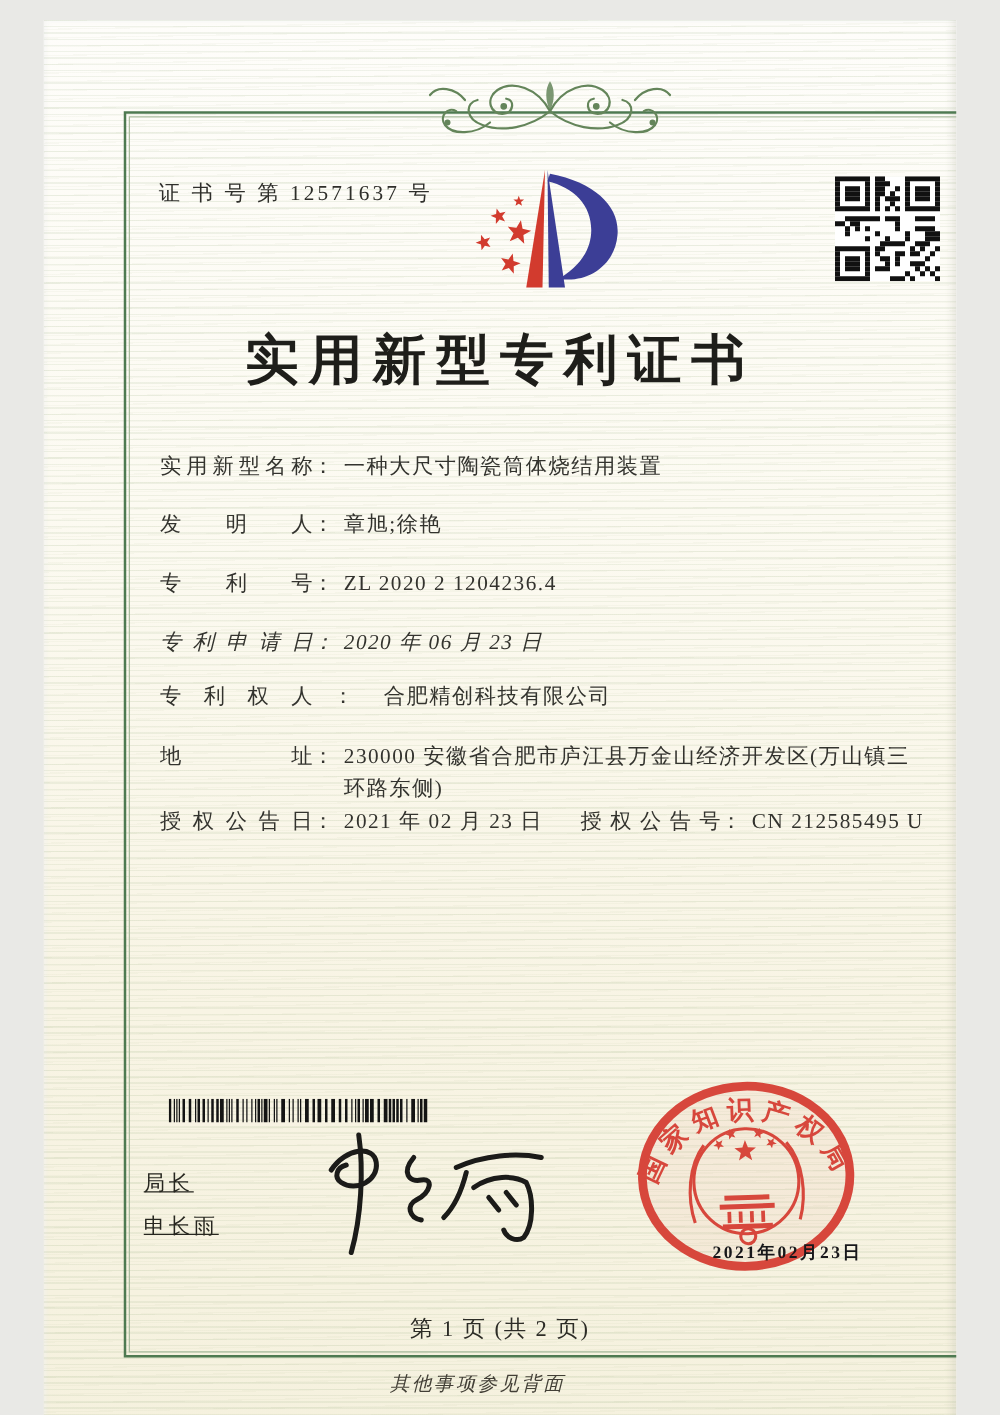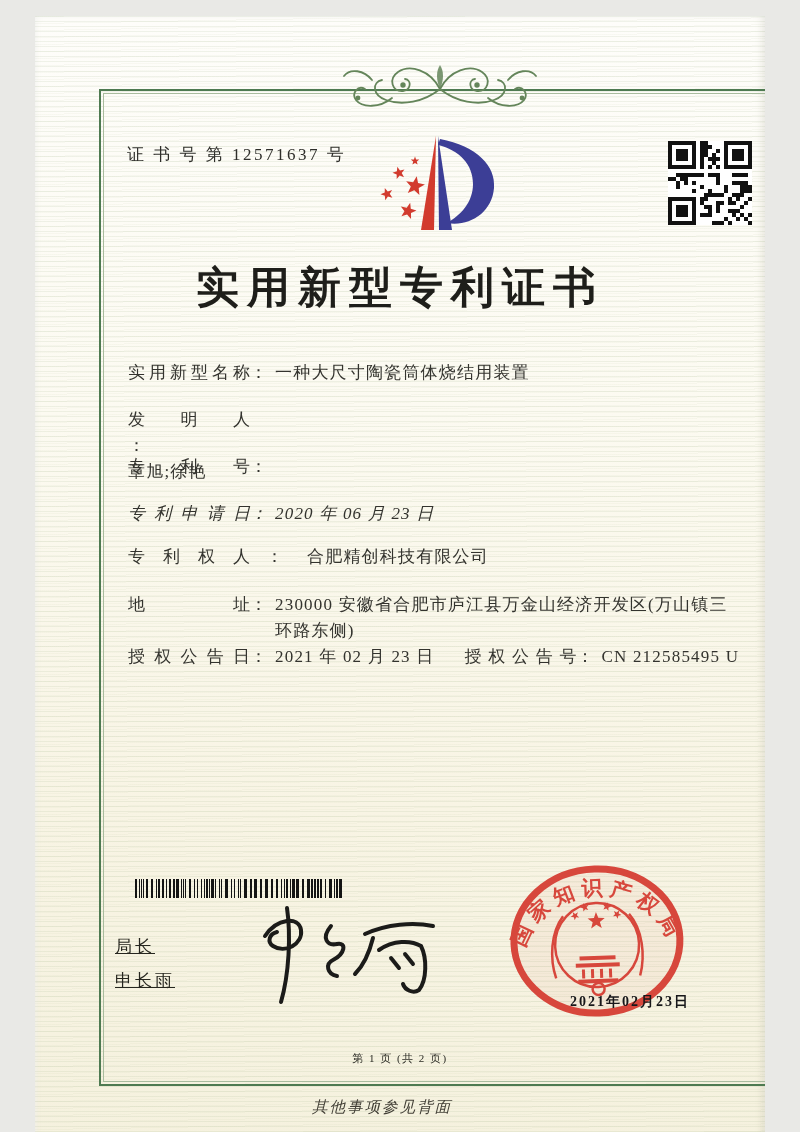--- a/index.html
+++ b/index.html
@@ -24,34 +24,34 @@
   .qr{position:absolute;left:633px;top:125px;width:84px;height:84px;}
   .title{position:absolute;left:0;right:0;top:243px;text-align:center;
          font-size:43px;font-weight:bold;letter-spacing:8px;color:#1e1e1a;}
   .fieldrow{position:absolute;left:93px;width:614px;display:flex;align-items:baseline;
             font-size:17px;line-height:26px;color:#33332e;}
   .flabel{display:inline-block;width:122px;text-align:justify;text-align-last:justify;flex:none;letter-spacing:0;}
   .fcolon{flex:none;margin-right:8px;}
   .fvalue{flex:1;letter-spacing:1.2px;}
   .fgroup2{display:flex;align-items:baseline;margin-left:30px;flex:none;}
   .fgroup2 .flabel{width:112px;}
-  .r-name{top:344px;font-family:Liberation Serif, serif;} .r-inventor{top:391px;flex-direction:column;} .r-patno{top:438px;} .r-filing{top:485px;font-style:italic;}
+  .r-name{top:344px;font-family:Liberation Serif, serif;} .r-inventor{top:391px;} .r-patno{top:438px;} .r-filing{top:485px;font-style:italic;}
   .r-patentee{top:528px;gap:16px;} .r-address{top:576px;} .r-grant{top:628px;}
   .paras{position:absolute;left:93px;width:614px;top:662px;
          font-size:16.5px;line-height:28px;color:#3f3c34;font-style:italic;text-align:justify;}
   .paras p{margin:0;text-indent:2em;}
   .barcode{position:absolute;left:100px;top:863px;width:207px;height:19px;}
   .officer{position:absolute;left:80px;top:914px;font-family:"Liberation Sans","DejaVu Sans",sans-serif;
            font-size:17px;letter-spacing:3px;color:#26261f;line-height:34px;text-decoration:underline;}
   .signature{position:absolute;left:212px;top:880px;width:196px;height:114px;}
   .seal{position:absolute;left:471px;top:845px;width:182px;height:164px;transform:rotate(-2deg);}
   .seal-date{position:absolute;left:483px;top:977px;width:172px;text-align:right;
              font-size:14px;font-weight:bold;letter-spacing:2px;color:#17171a;}
   .page-footer{position:absolute;left:0;right:0;top:1035px;text-align:center;
-               font-size:11px;letter-spacing:1.5px;color:#2c2c26;}
+               font-size:18px;letter-spacing:1.5px;color:#2c2c26;}
   .back-note{position:absolute;left:0;right:36px;top:1081px;text-align:center;
              font-size:15.5px;font-style:italic;letter-spacing:2px;color:#423f36;}
 </style>
 </head>
 <body>
 
 <div class="page">
 
   <div class="frame">
     <div class="frame-inner"></div>
@@ -301,20 +301,21 @@
     <span class="fvalue">一种大尺寸陶瓷筒体烧结用装置</span>
   </div>
   <div class="fieldrow r-inventor">
     <span class="flabel">发明人</span>
       <span class="fcolon">：</span>
     <span class="fvalue">章旭;徐艳</span>
   </div>
   <div class="fieldrow r-patno">
     <span class="flabel">专利号</span>
       <span class="fcolon">：</span>
+    <span class="fvalue">ZL 2020 2 1204236.4</span>
   </div>
   <div class="fieldrow r-filing">
     <span class="flabel">专利申请日</span>
       <span class="fcolon">：</span>
     <span class="fvalue">2020 年 06 月 23 日</span>
   </div>
   <div class="fieldrow r-patentee">
     <span class="flabel">专利权人</span>
       <span class="fcolon">：</span>
     <span class="fvalue">合肥精创科技有限公司</span>

